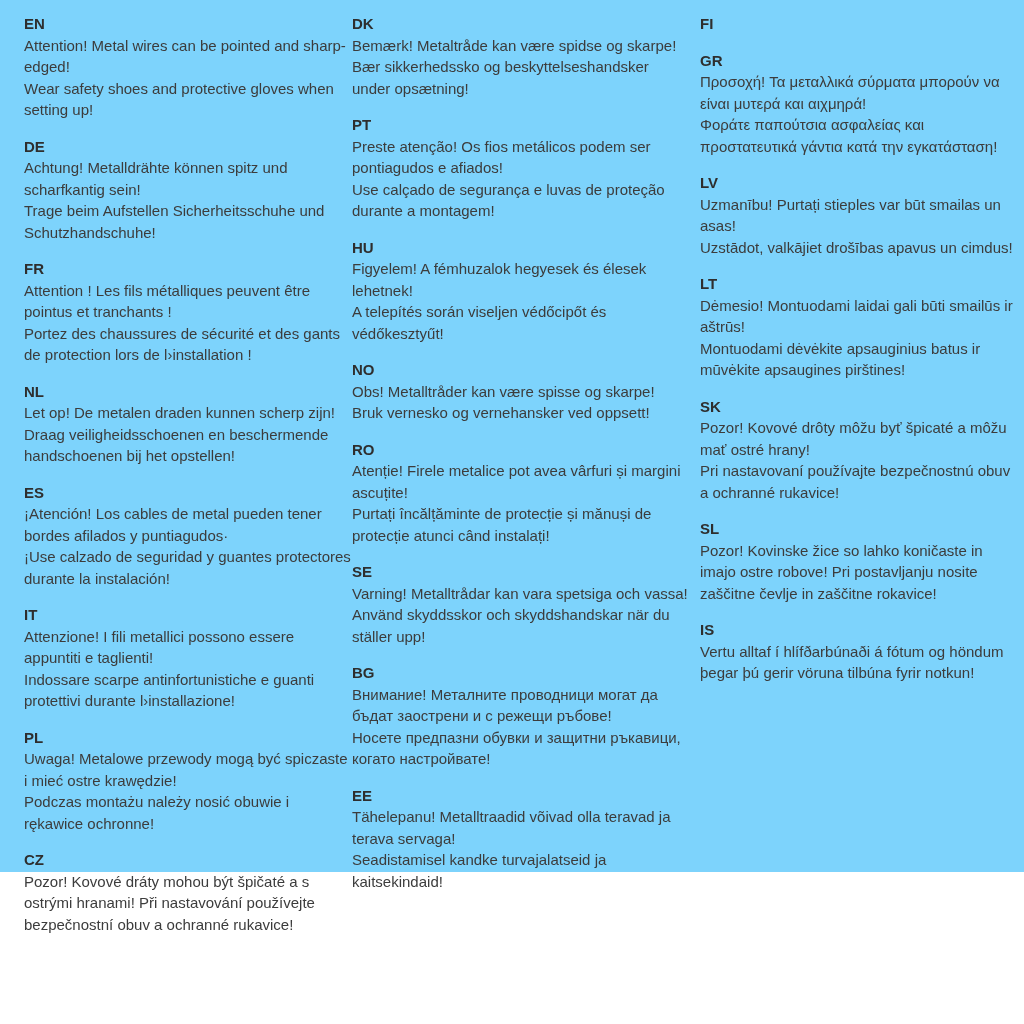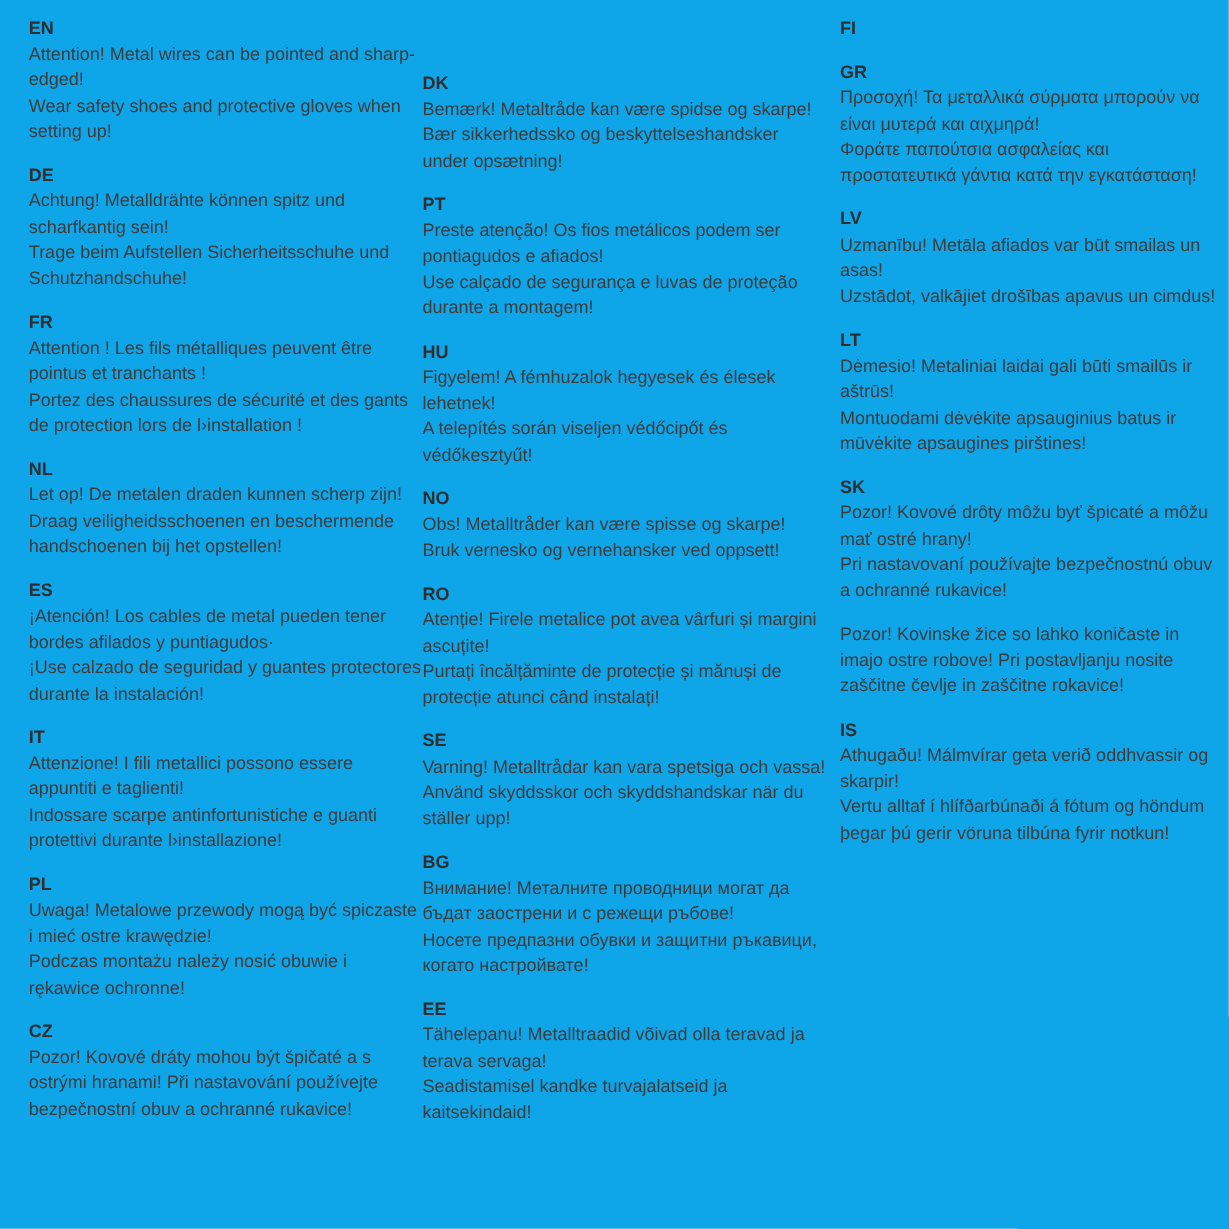--- a/index.html
+++ b/index.html
@@ -8,34 +8,34 @@
     background: #ffffff;
   }
   body {
     width: 1024px;
     height: 1024px;
     overflow: hidden;
   }
   .page {
     box-sizing: border-box;
     width: 1024px;
-    height: 1024px;
+    height: 872px;
     padding: 13px 10px 0 24px;
     display: flex;
     font-family: "Liberation Sans", sans-serif;
     font-size: 15px;
     line-height: 21.5px;
     color: #3c3c3c;
-    background: #0ea5e9;
+    background: #7dd3fc;
   }
   .col {
     flex: 0 0 auto;
   }
   .col-1 { width: 328px; }
-  .col-2 { width: 338px; margin-top: 46px; }
+  .col-2 { width: 338px; }
   .col-3 { width: 314px; margin-left: 10px; }
   section.lang {
     margin: 0 0 15px 0;
   }
   h2.code {
     font-size: 15px;
     line-height: 21.5px;
     font-weight: bold;
     color: #2e2e2e;
     margin: 0;
@@ -137,35 +137,35 @@
       <section class="lang">
         <h2 class="code">FI</h2>
       </section>
       <section class="lang">
         <h2 class="code">GR</h2>
         <p class="para">Προσοχή! Τα μεταλλικά σύρματα μπορούν να είναι μυτερά και αιχμηρά!</p>
         <p class="para">Φοράτε παπούτσια ασφαλείας και προστατευτικά γάντια κατά την εγκατάσταση!</p>
       </section>
       <section class="lang">
         <h2 class="code">LV</h2>
-        <p class="para">Uzmanību! Metāla afiados var būt smailas un asas!</p>
+        <p class="para">Uzmanību! Purtați stieples var būt smailas un asas!</p>
         <p class="para">Uzstādot, valkājiet drošības apavus un cimdus!</p>
       </section>
       <section class="lang">
         <h2 class="code">LT</h2>
-        <p class="para">Dėmesio! Metaliniai laidai gali būti smailūs ir aštrūs!</p>
+        <p class="para">Dėmesio! Montuodami laidai gali būti smailūs ir aštrūs!</p>
         <p class="para">Montuodami dėvėkite apsauginius batus ir mūvėkite apsaugines pirštines!</p>
       </section>
       <section class="lang">
         <h2 class="code">SK</h2>
         <p class="para">Pozor! Kovové drôty môžu byť špicaté a môžu mať ostré hrany!</p>
         <p class="para">Pri nastavovaní používajte bezpečnostnú obuv a ochranné rukavice!</p>
       </section>
       <section class="lang">
+        <h2 class="code">SL</h2>
         <p class="para">Pozor! Kovinske žice so lahko koničaste in imajo ostre robove! Pri postavljanju nosite zaščitne čevlje in zaščitne rokavice!</p>
       </section>
       <section class="lang">
         <h2 class="code">IS</h2>
-        <p class="para">Athugaðu! Málmvírar geta verið oddhvassir og skarpir!</p>
         <p class="para">Vertu alltaf í hlífðarbúnaði á fótum og höndum þegar þú gerir vöruna tilbúna fyrir notkun!</p>
       </section>
     </div>
 </div>
 
 </body></html>

